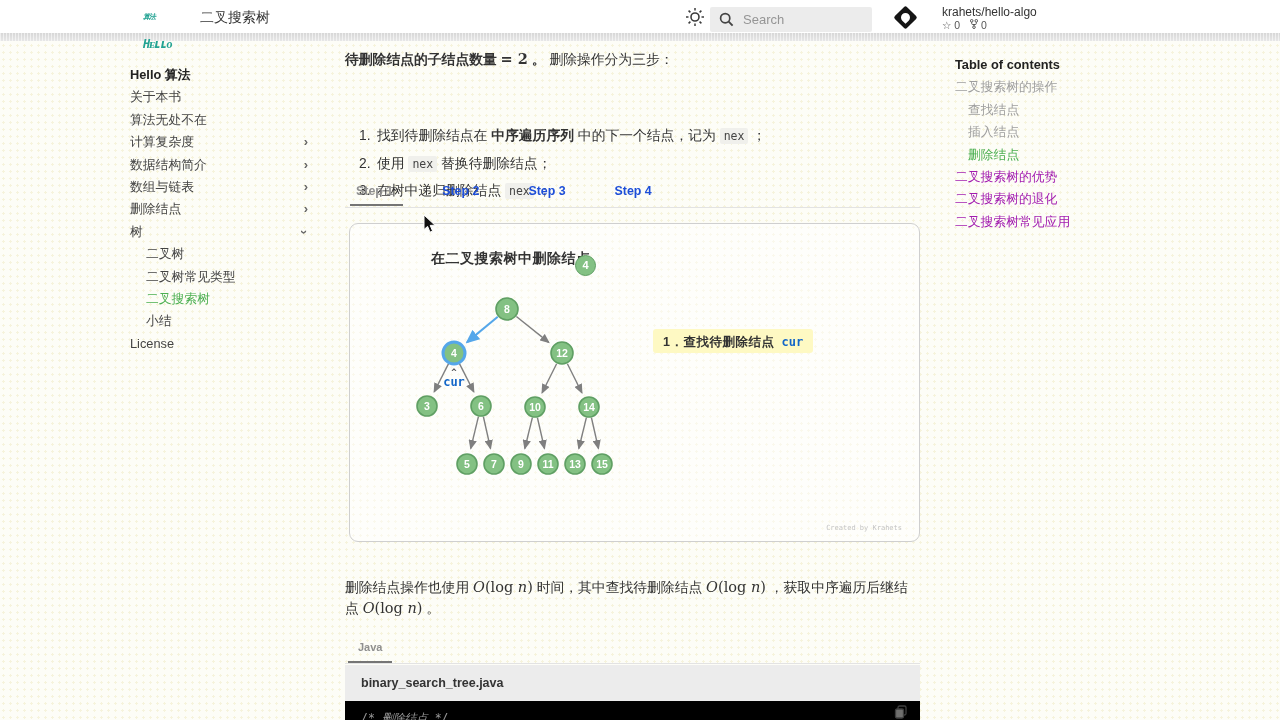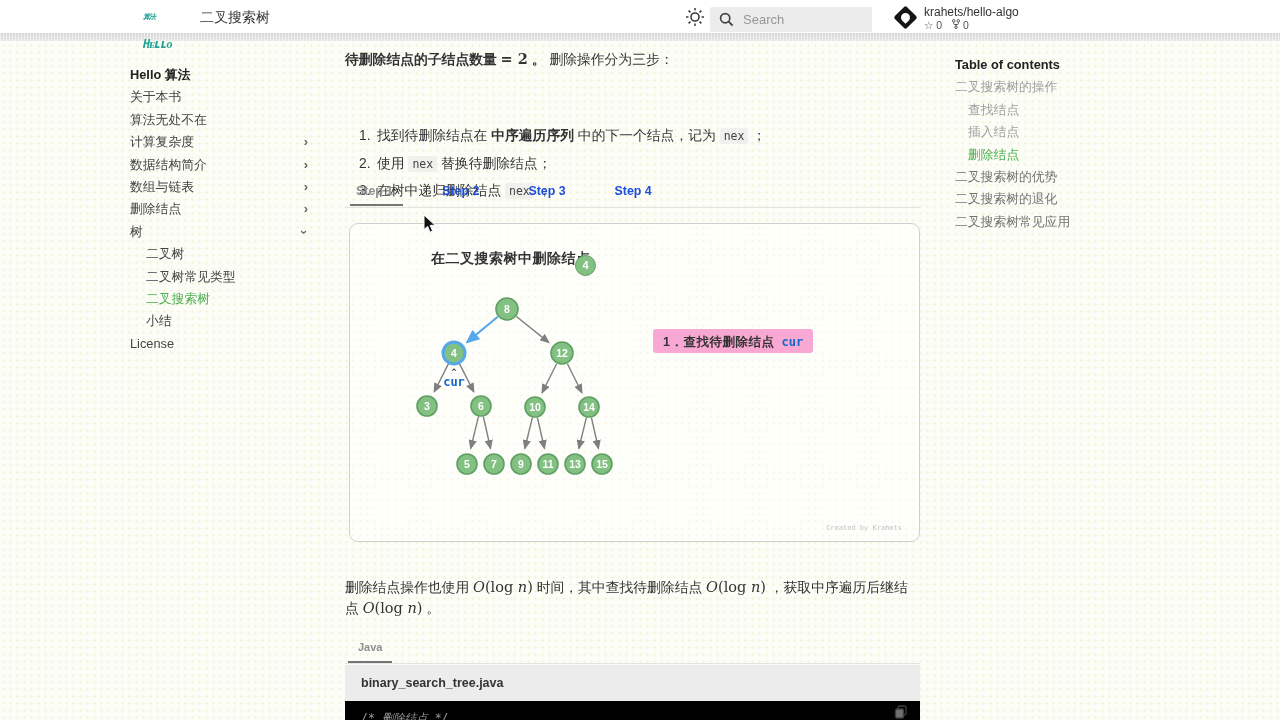--- a/index.html
+++ b/index.html
@@ -24,36 +24,36 @@
   .logo .glyph small { font-size:7px; vertical-align:super; }
   .page-title { position:absolute; left:200px; top:9px; font-size:14px; color:#333; }
   .theme-toggle { position:absolute; left:684px; top:6px; width:22px; height:22px; cursor:pointer; }
   .searchbox { position:absolute; left:710px; top:7px; width:162px; height:25px; background:#ececec;
     border-radius:2px; display:flex; align-items:center; padding-left:9px; }
   .searchbox .ph { color:#959595; font-size:13px; margin-left:9px; }
   .repo { position:absolute; left:897px; top:5px; display:flex; cursor:pointer; }
   .repo-icon { width:17px; height:17px; background:#151515; transform:rotate(45deg); margin:4px 4px 0 0; position:relative; border-radius:2px;}
   .repo-icon::after { content:""; position:absolute; left:4px; top:4px; width:9px; height:9px;
     border-radius:50% 50% 0 50%; background:#fff; }
-  .repo-meta { margin-left:6px; }
+  .repo-meta { margin-left:24px; }
   .repo-name { font-size:12px; color:#333; line-height:14px; }
   .repo-stats { font-size:10.5px; color:#555; line-height:13px; }
   .repo-stats .gap { display:inline-block; width:10px; }
   
   .sidebar { position:absolute; left:130px; top:64px; width:180px; }
   .side-item { position:relative; height:22.4px; line-height:22.4px; font-size:12.8px; color:#444; cursor:pointer; white-space:nowrap; }
   .side-item.title { font-weight:bold; color:#222; cursor:default; }
   .side-item.nested { padding-left:16px; }
   .side-item.active { color:#4caf50; }
   .side-item .chev { position:absolute; right:2px; top:0; color:#666; font-size:13px; font-weight:bold; }
   .side-item .chev.down { display:inline-block; transform:rotate(90deg); right:4px; }
   
   .toc { position:absolute; left:955px; top:54px; width:170px; }
   .toc-title { font-size:12.8px; font-weight:bold; color:#222; height:22.4px; line-height:22.4px; }
-  .toc-item { height:22.4px; line-height:22.4px; font-size:12.8px; color:#737373; cursor:pointer; white-space:nowrap; }
+  .toc-item { height:22.4px; line-height:22.4px; font-size:12.8px; color:#a21caf; cursor:pointer; white-space:nowrap; }
   .toc-item.nested { padding-left:13px; }
   .toc-item.passed { color:#9e9e9e; }
   .toc-item.active { color:#4caf50; }
   
   .main { position:absolute; left:345px; top:44px; width:575px; height:676px; }
   .para { position:absolute; font-size:13.8px; line-height:21px; color:#333; }
   .bold { font-weight:bold; }
   .math { font-family:"DejaVu Serif",serif; font-size:14.5px; }
   .math i { font-style:italic; }
   .icode { font-family:"DejaVu Sans Mono",monospace; font-size:11.5px; background:#f0f0ec;
@@ -67,21 +67,21 @@
   .tab.active { color:#8f8f8f; }
   .tab-underline { position:absolute; left:5px; top:160px; width:53px; height:2px; background:#757575; }
   .tab-divider { position:absolute; left:0; top:163px; width:575px; height:1px; background:#e3e3e3; }
   
   .figure { position:absolute; left:4px; top:179px; width:571px; height:319px;
     border:1px solid #cfcfcf; border-radius:9px; background:rgba(255,255,255,.45); }
   .fig-title { position:absolute; left:81px; top:26px; font-size:14px; font-weight:bold; color:#333; letter-spacing:.5px; }
   .fig-badge { position:absolute; left:225px; top:31px; width:21px; height:21px; border-radius:50%;
     background:#83c183; border:1.6px solid #5f9f63; color:#fff; font-size:11px; font-weight:bold;
     text-align:center; line-height:18px; }
-  .fig-annot { position:absolute; left:303px; top:105px; height:24px; background:#f9a8d4; border-radius:3px;
+  .fig-annot { position:absolute; left:303px; top:105px; height:24px; background:#fef9c3; border-radius:3px;
     padding:0 10px; line-height:24px; white-space:nowrap; }
   .fig-annot .txt { font-size:12.5px; font-weight:bold; color:#333; letter-spacing:.5px; }
   .fig-annot .cur { font-family:"DejaVu Sans Mono",monospace; font-size:12px; font-weight:bold; color:#1467c8; margin-left:7px; }
   .fig-watermark { position:absolute; right:17px; top:300px; font-family:"DejaVu Sans Mono",monospace;
     font-size:7px; color:#c3c3c3; }
   .tree-svg { position:absolute; left:0; top:0; }
   
   .java-tab { position:absolute; left:13px; top:597px; font-size:11px; font-weight:bold; color:#8f8f8f; cursor:pointer; }
   .java-underline { position:absolute; left:3px; top:617px; width:44px; height:2px; background:#757575; }
   .java-divider { position:absolute; left:0; top:619px; width:575px; height:1px; background:#e3e3e3; }

